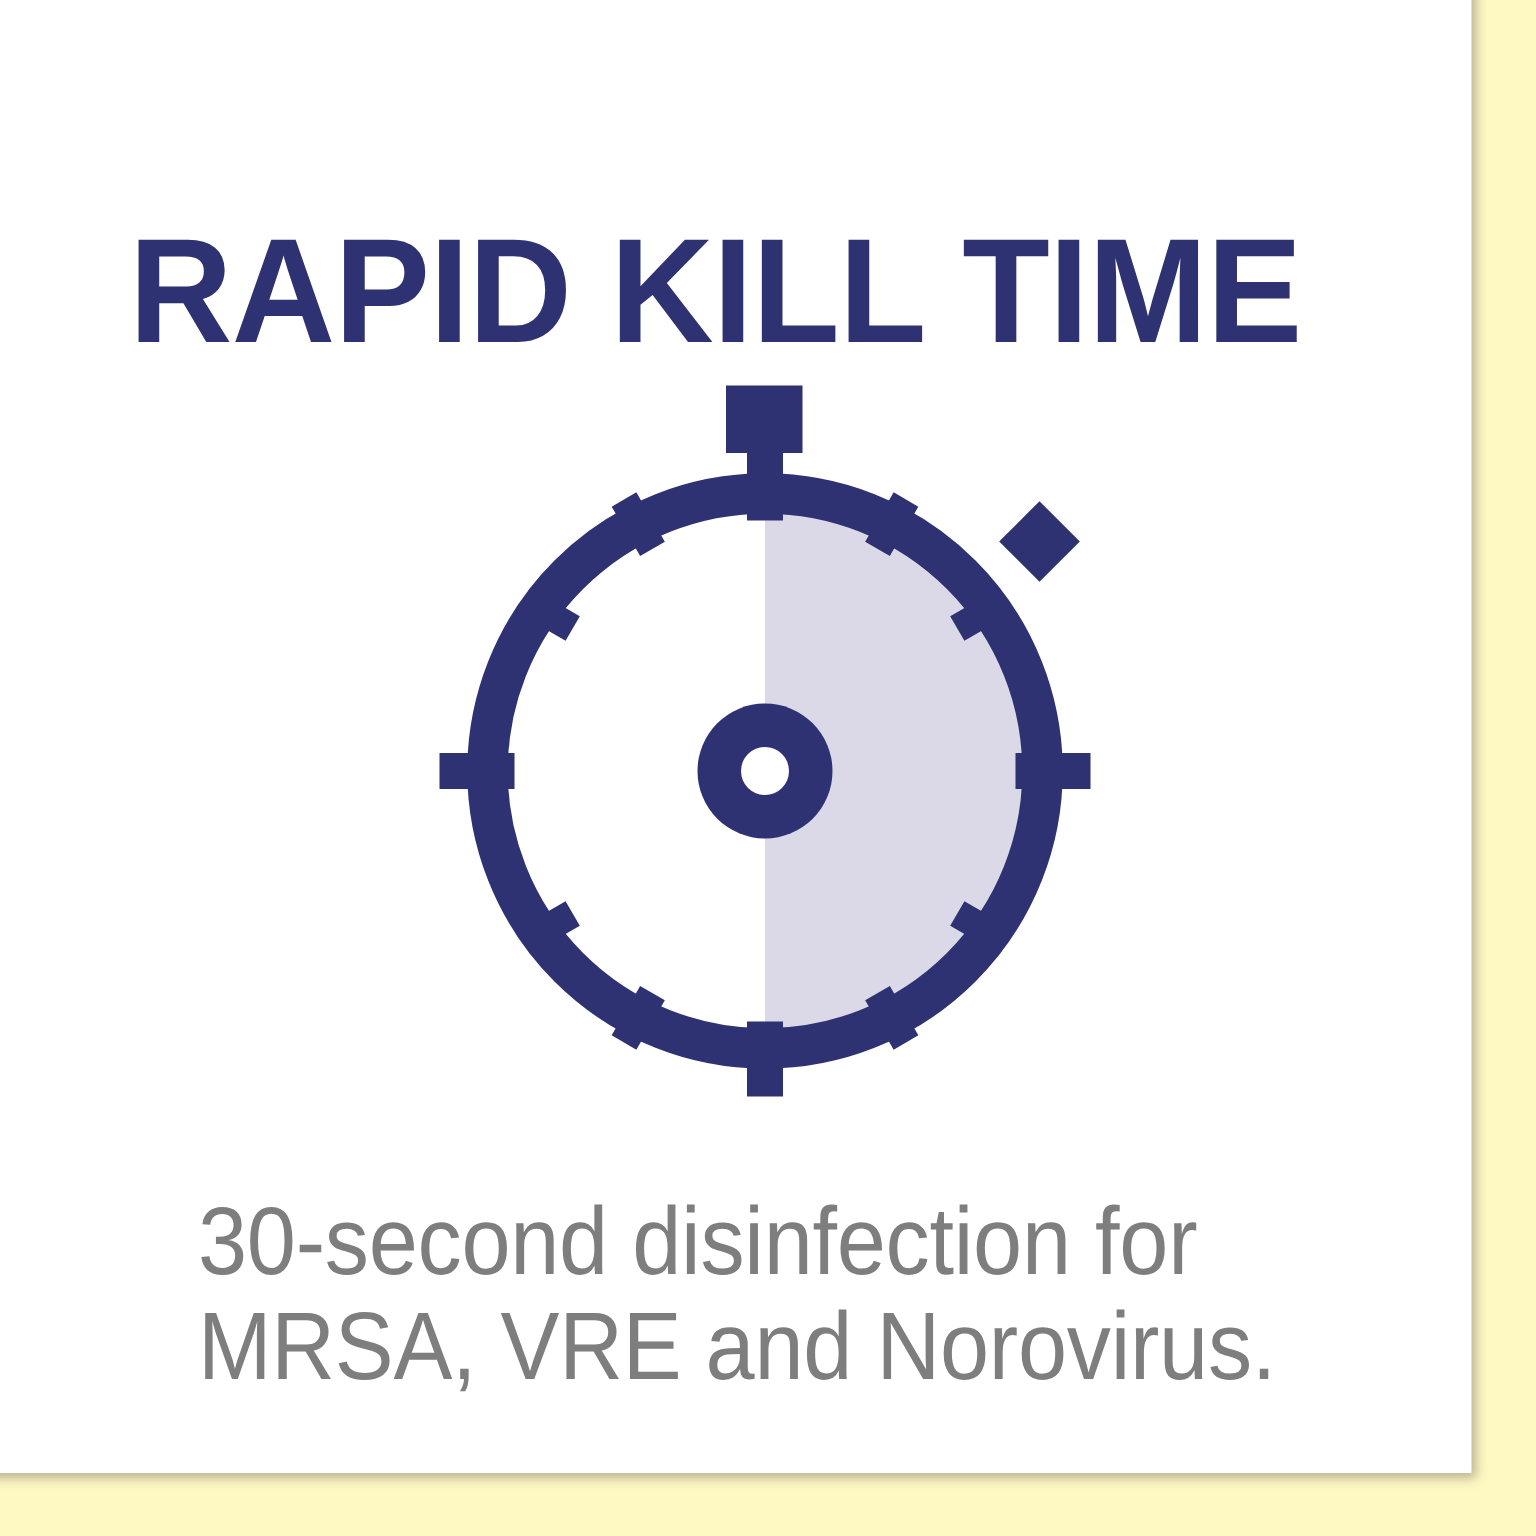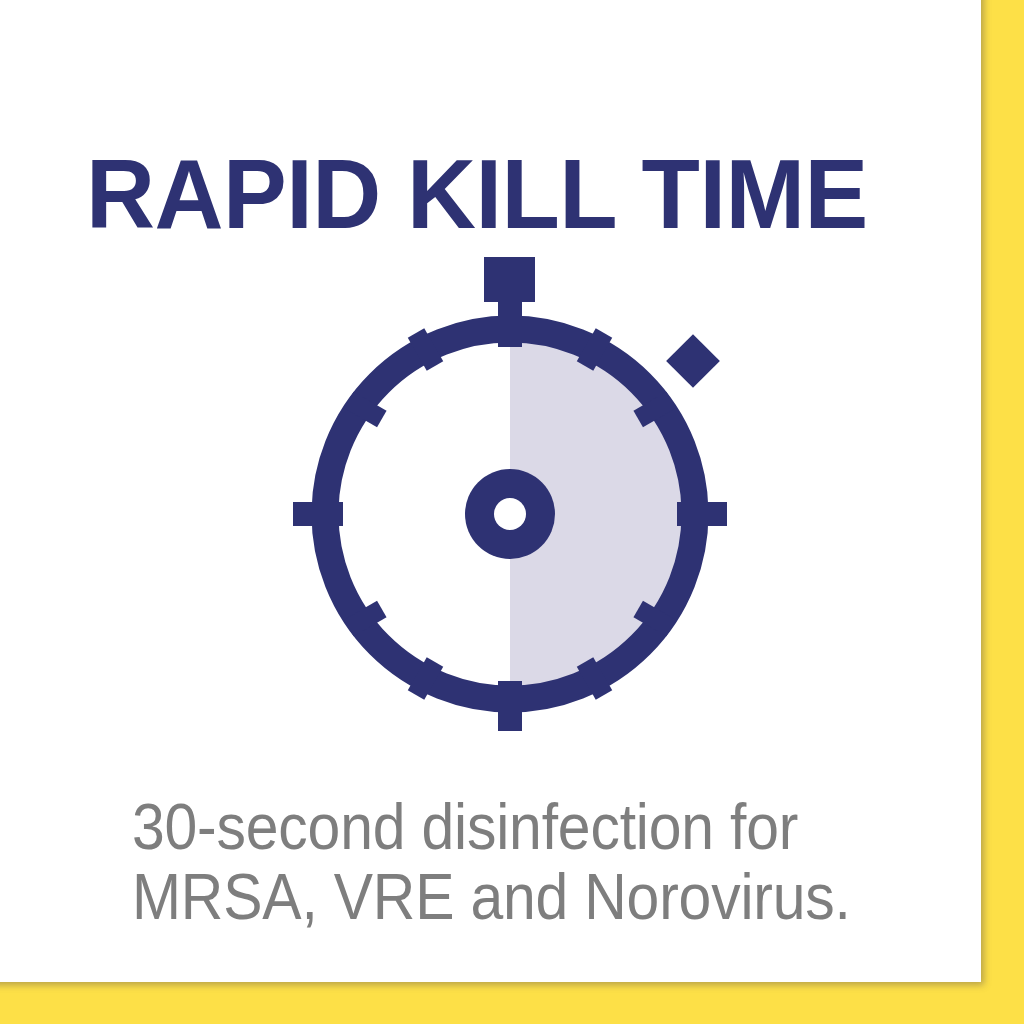--- a/index.html
+++ b/index.html
@@ -14,21 +14,21 @@
     overflow: hidden;
     font-family: "Liberation Sans", "DejaVu Sans", sans-serif;
     -webkit-font-smoothing: antialiased;
   }
 
   
   #canvas {
     position: relative;
     width: 1024px;
     height: 1024px;
-    background: #fde047;
+    background: #fef9c3;
   }
 
   
   #card {
     position: absolute;
     left: -20px;
     top: -20px;
     width: 1001px;
     height: 1002px;
     background: #ffffff;

